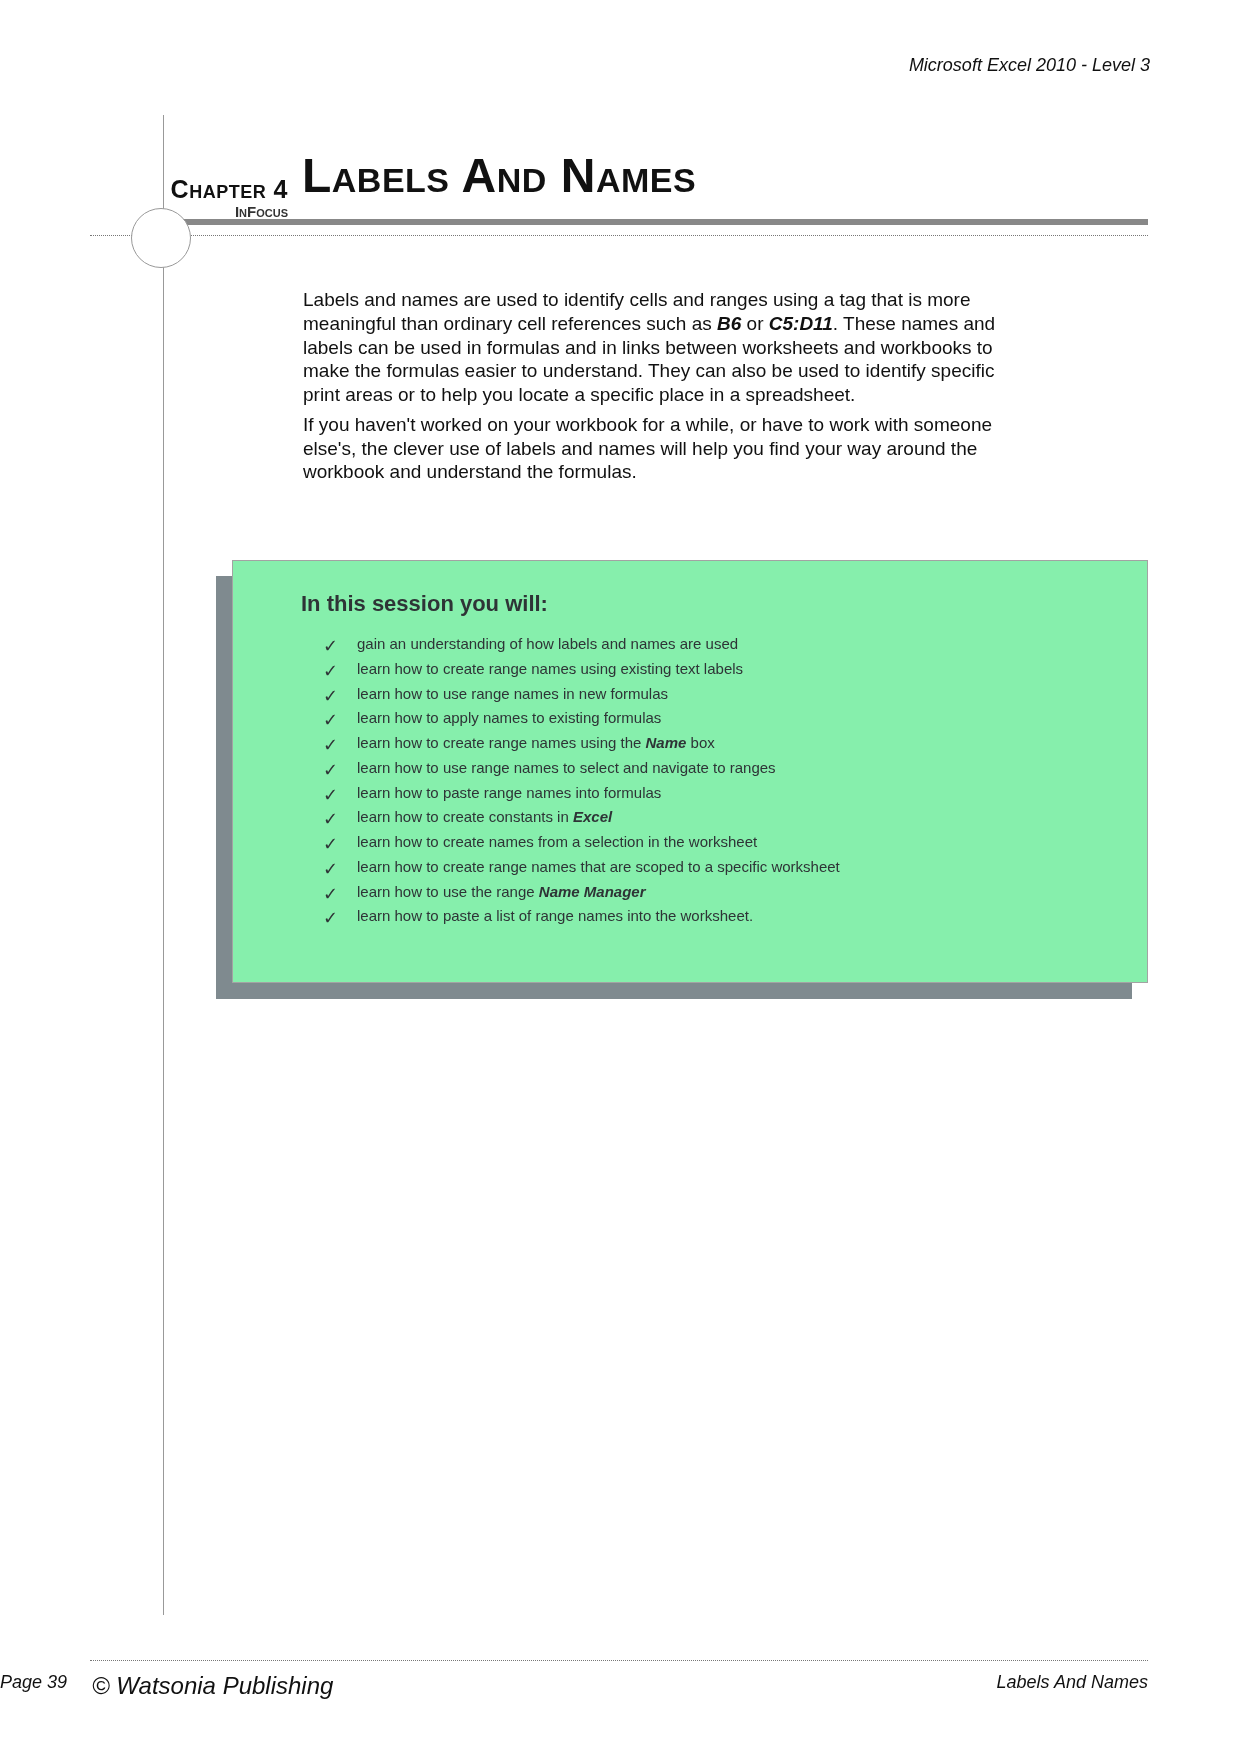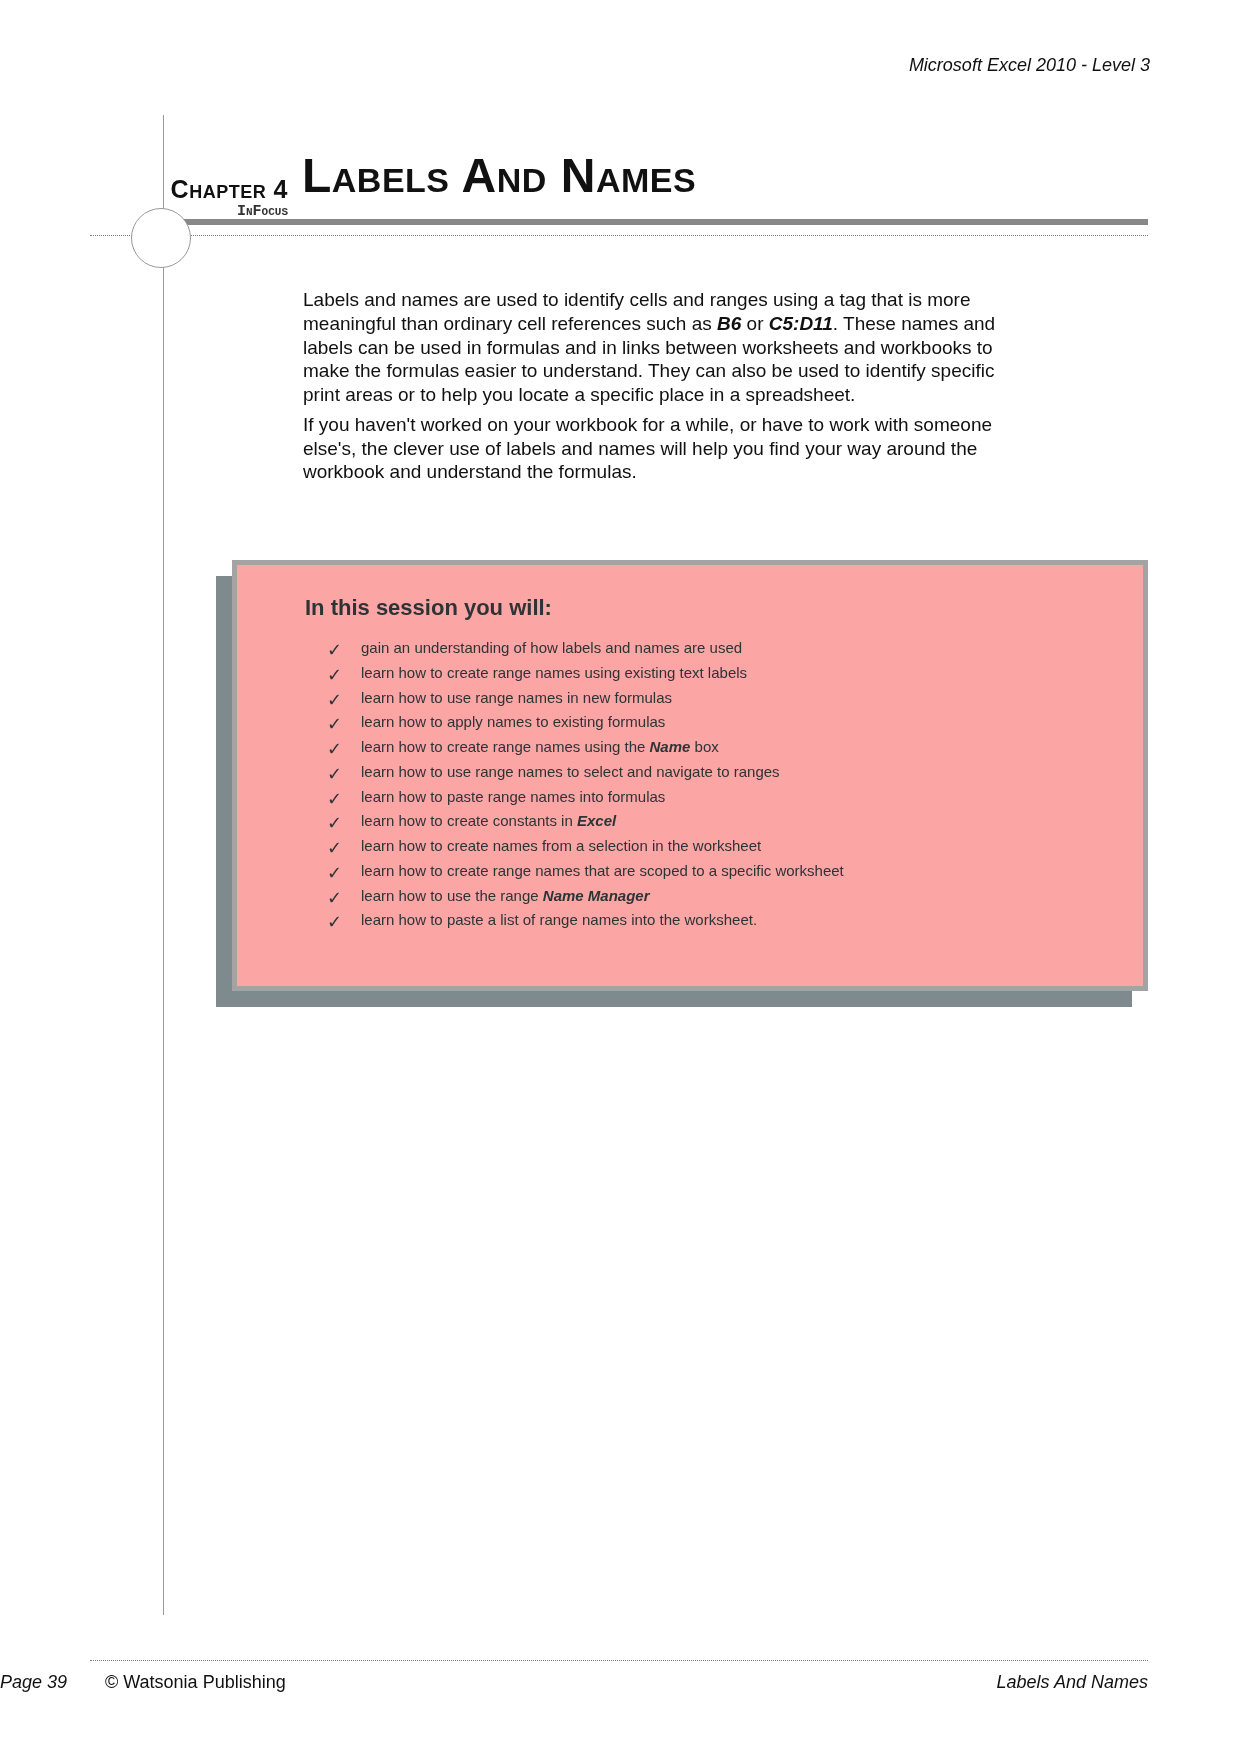--- a/index.html
+++ b/index.html
@@ -40,21 +40,20 @@
   .infocus{
     position:absolute;
     top:203px;
     left:170px;
     width:118px;
     text-align:right;
     font-variant:small-caps;
     font-weight:600;
     font-size:15px;
     color:#333;
-    font-family:Liberation Mono, monospace;
   }
   .title{
     position:absolute;
     top:148px;
     left:302px;
     font-variant:small-caps;
     font-weight:700;
     font-size:48px;
     letter-spacing:0.5px;
   }
@@ -110,22 +109,22 @@
   .b{font-weight:700;font-style:italic;}
 
   
   .session-wrap{
     position:absolute;
     top:560px;
     left:232px;
     width:916px;
   }
   .session-box{
-    border:5px solid #a3a3a3;
-    background:#fca5a5;
+    border:1px solid #a3a3a3;
+    background:#86efac;
     
     box-shadow:-16px 16px 0 0 #7f8a8f;
     padding:30px 30px 50px 68px;
     box-sizing:border-box;
   }
   .session-title{
     font-size:22px;
     font-weight:700;
     margin-bottom:18px;
     color:#2e3436;
@@ -154,21 +153,21 @@
   .bi{font-weight:700;font-style:italic;}
 
   
   .foot-rule{
     position:absolute;
     left:90px;
     width:1058px;
     top:1660px;
     border-top:1.6px dotted #777;
   }
-  .foot-left{position:absolute;top:1672px;left:105px;font-size:18px;}
+  .foot-left{position:absolute;top:1672px;left:92px;font-style:italic;font-size:24px;}
   .foot-mid{position:absolute;top:1672px;left:0;width:1240px;text-align:left;font-style:italic;font-size:18px;}
   .foot-right{position:absolute;top:1672px;right:92px;font-style:italic;font-size:18px;}
 </style>
 </head>
 <body>
 <div class="page">
 
   <div class="running-head">Microsoft Excel 2010 - Level 3</div>
 
   <div class="vline"></div>

